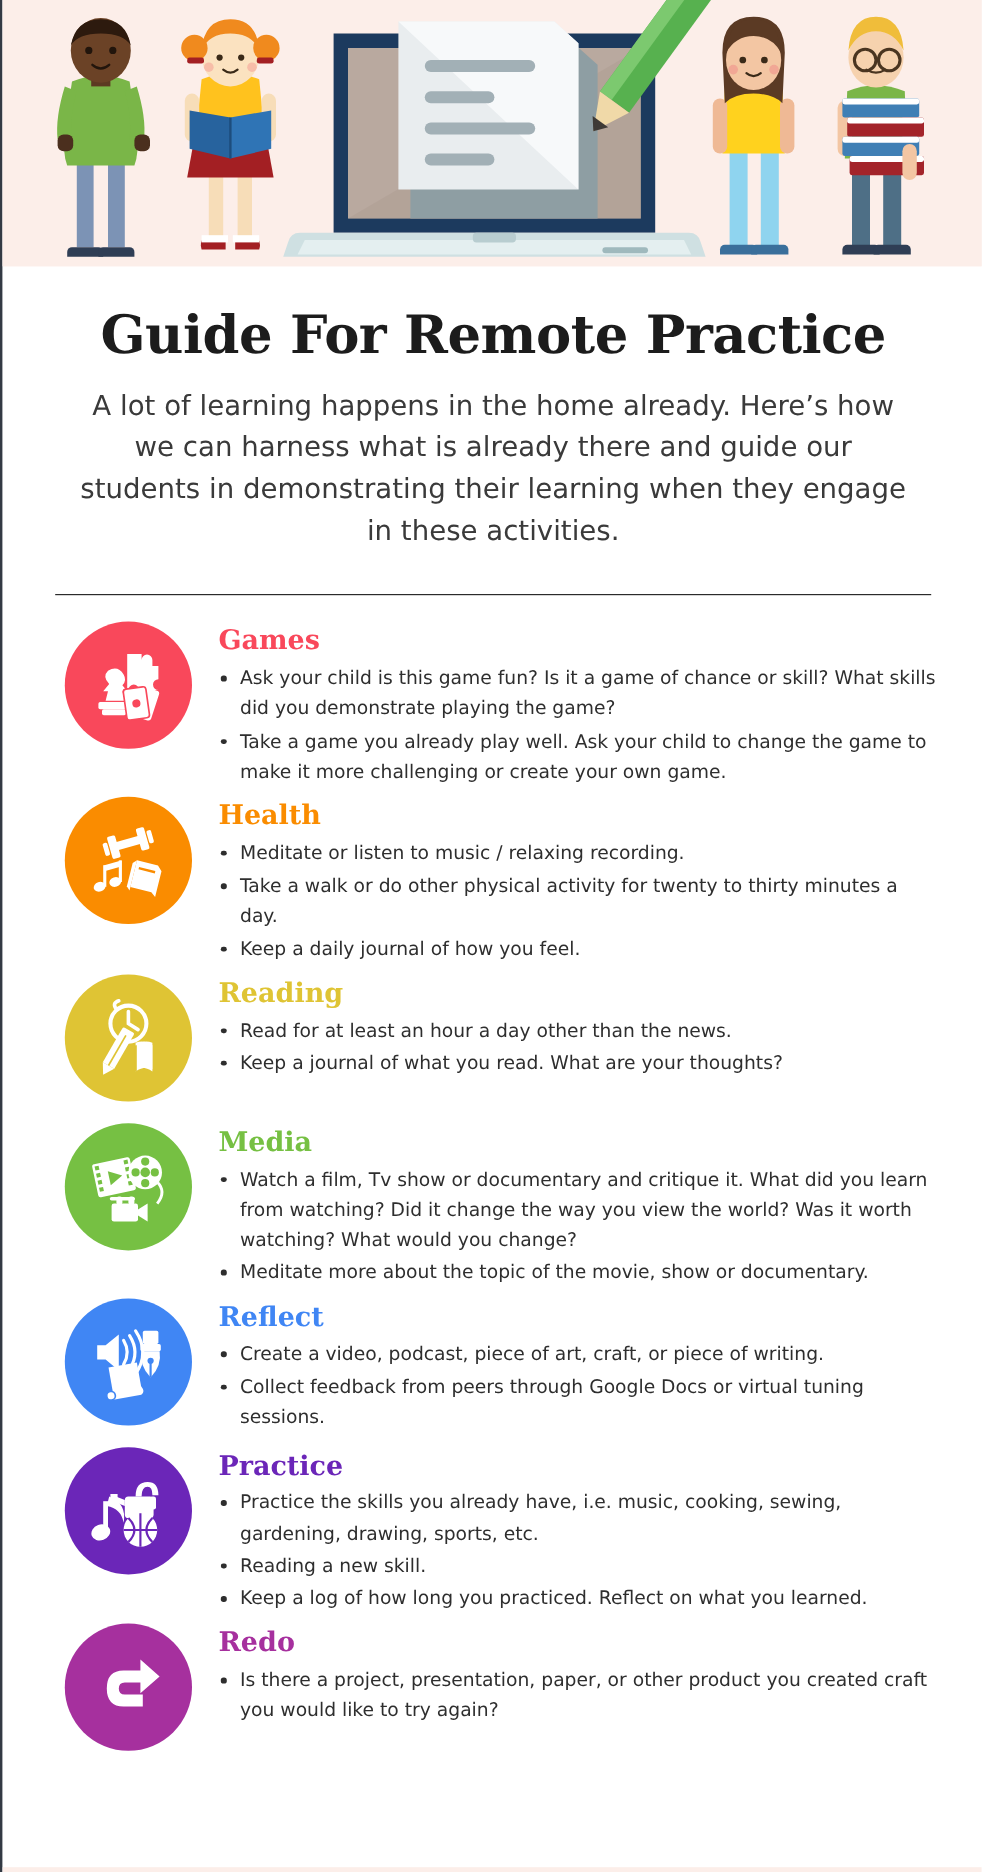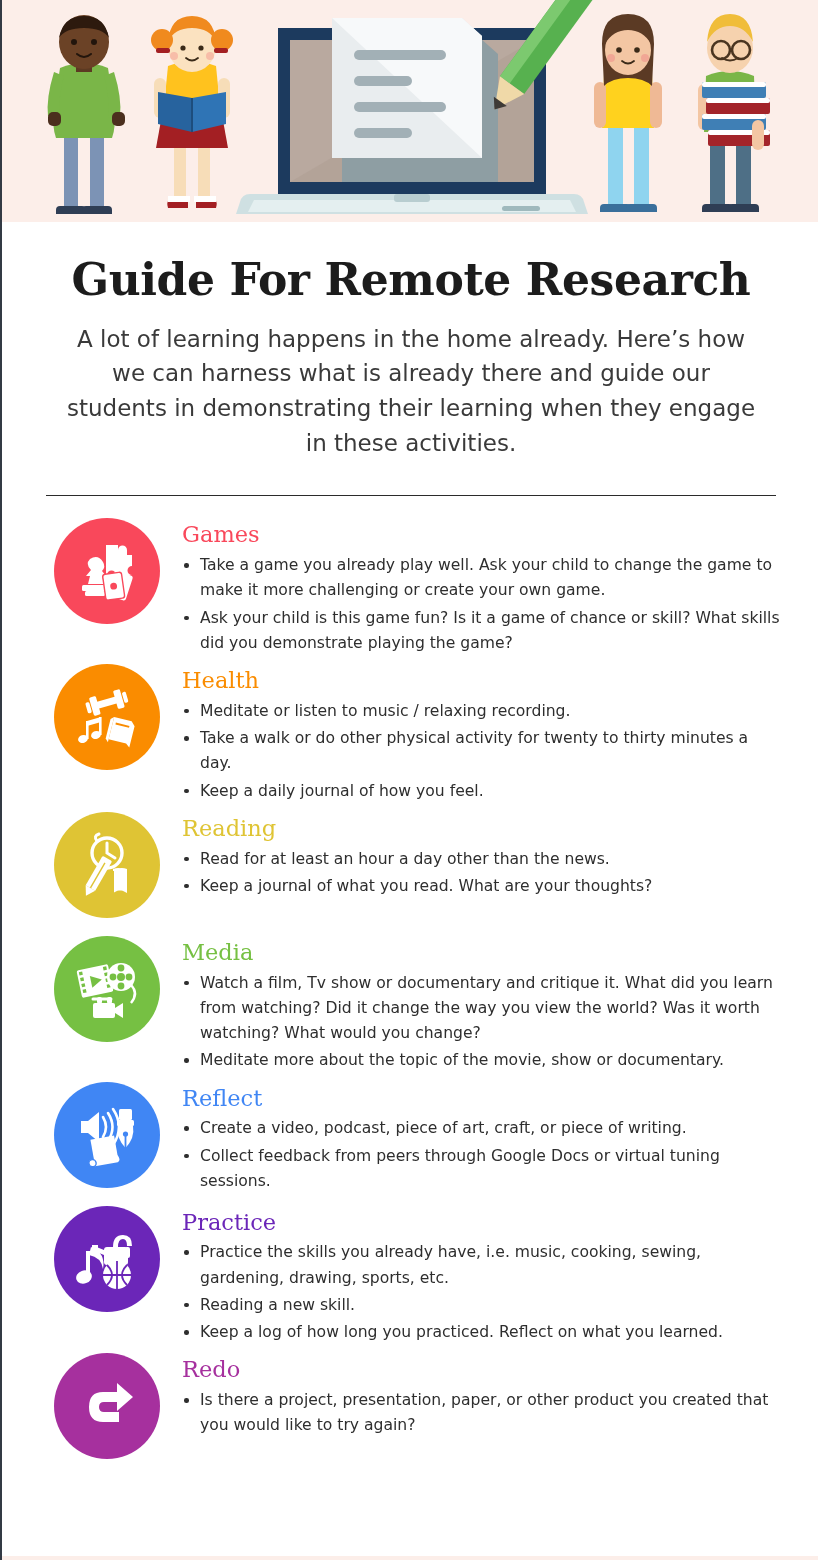--- a/index.html
+++ b/index.html
@@ -82,21 +82,21 @@
   }
   .icon-circle svg { display: block; }
   .sec-body {
     flex: 1 1 auto;
     padding-top: 4px;
     min-width: 0;
   }
   .sec-heading {
     font-family: "DejaVu Serif", "Liberation Serif", serif;
     font-size: 22.5px;
-    font-weight: 400;
+    font-weight: 700;
     margin: 0 0 6px 0;
     line-height: 1.1;
   }
   .bullets {
     list-style: none;
     margin: 0;
     padding: 0;
   }
   .bullets li {
     position: relative;
@@ -247,21 +247,21 @@
           <rect x="700" y="114" width="64" height="5" rx="2" fill="#ffffff"></rect>
           <rect x="706" y="130" width="62" height="16" rx="2" fill="#a3242a"></rect>
           <rect x="706" y="130" width="62" height="5" rx="2" fill="#ffffff"></rect>
         </g>
         <rect x="750" y="120" width="12" height="30" rx="6" fill="#f3c6a3"></rect>
       </g>
     </svg>
   </div>
 
   <div class="title-block">
-    <h1 class="main-title">Guide For Remote Research</h1>
+    <h1 class="main-title">Guide For Remote Practice</h1>
     <p class="subtitle">A lot of learning happens in the home already. Here’s how we can harness what is already there and guide our students in demonstrating their learning when they engage in these activities.</p>
   </div>
   <div class="divider"></div>
 
   <div class="sections">
 
     <div class="section">
       <div class="icon-circle" style="background:#f9485b">
         <svg width="68" height="68" viewBox="0 0 68 68">
           <path d="M33 8 h12 v5 a4.5 4.5 0 0 1 9 0 v5 h5 v11 a4.5 4.5 0 0 0 0 9 h-5 v5 h-11 v-5 a4.5 4.5 0 0 0 -9 0 v5 h-1 z" fill="#ffffff"></path>
@@ -273,22 +273,22 @@
           </g>
           <g transform="rotate(-8 42 48)">
             <rect x="31" y="36" width="19" height="26" rx="2.5" fill="#ffffff" stroke="#f9485b" stroke-width="1.4"></rect>
             <circle cx="40.5" cy="49" r="3.4" fill="#f9485b"></circle>
           </g>
         </svg>
       </div>
       <div class="sec-body">
         <h2 class="sec-heading" style="color:#f9485b">Games</h2>
         <ul class="bullets">
+          <li>Ask your child is this game fun? Is it a game of chance or skill? What skills did you demonstrate playing the game?</li>
           <li>Take a game you already play well. Ask your child to change the game to make it more challenging or create your own game.</li>
-          <li>Ask your child is this game fun? Is it a game of chance or skill? What skills did you demonstrate playing the game?</li>
         </ul>
       </div>
     </div>
 
     <div class="section">
       <div class="icon-circle" style="background:#fa8c00">
         <svg width="68" height="68" viewBox="0 0 68 68">
           <g transform="rotate(-16 34 20)">
             <rect x="24" y="16" width="20" height="7" fill="#ffffff"></rect>
             <rect x="18" y="10" width="7" height="19" rx="1.5" fill="#ffffff"></rect>
@@ -460,21 +460,21 @@
 
     <div class="section">
       <div class="icon-circle" style="background:#a6309e">
         <svg width="68" height="68" viewBox="0 0 68 68">
           <path d="M44 20 v-9 l16 14 l-16 14 v-9 h-13 q-5 0 -5 5 q0 5 5 5 h15 v10 h-16 q-14 0 -14 -15 q0 -15 14 -15 z" fill="#ffffff"></path>
         </svg>
       </div>
       <div class="sec-body">
         <h2 class="sec-heading" style="color:#a6309e">Redo</h2>
         <ul class="bullets">
-          <li>Is there a project, presentation, paper, or other product you created that you would like to try again?</li>
+          <li>Is there a project, presentation, paper, or other product you created craft you would like to try again?</li>
         </ul>
       </div>
     </div>
 
   </div>
 
   <div class="footer-strip"></div>
 </div>
 
 </body></html>

